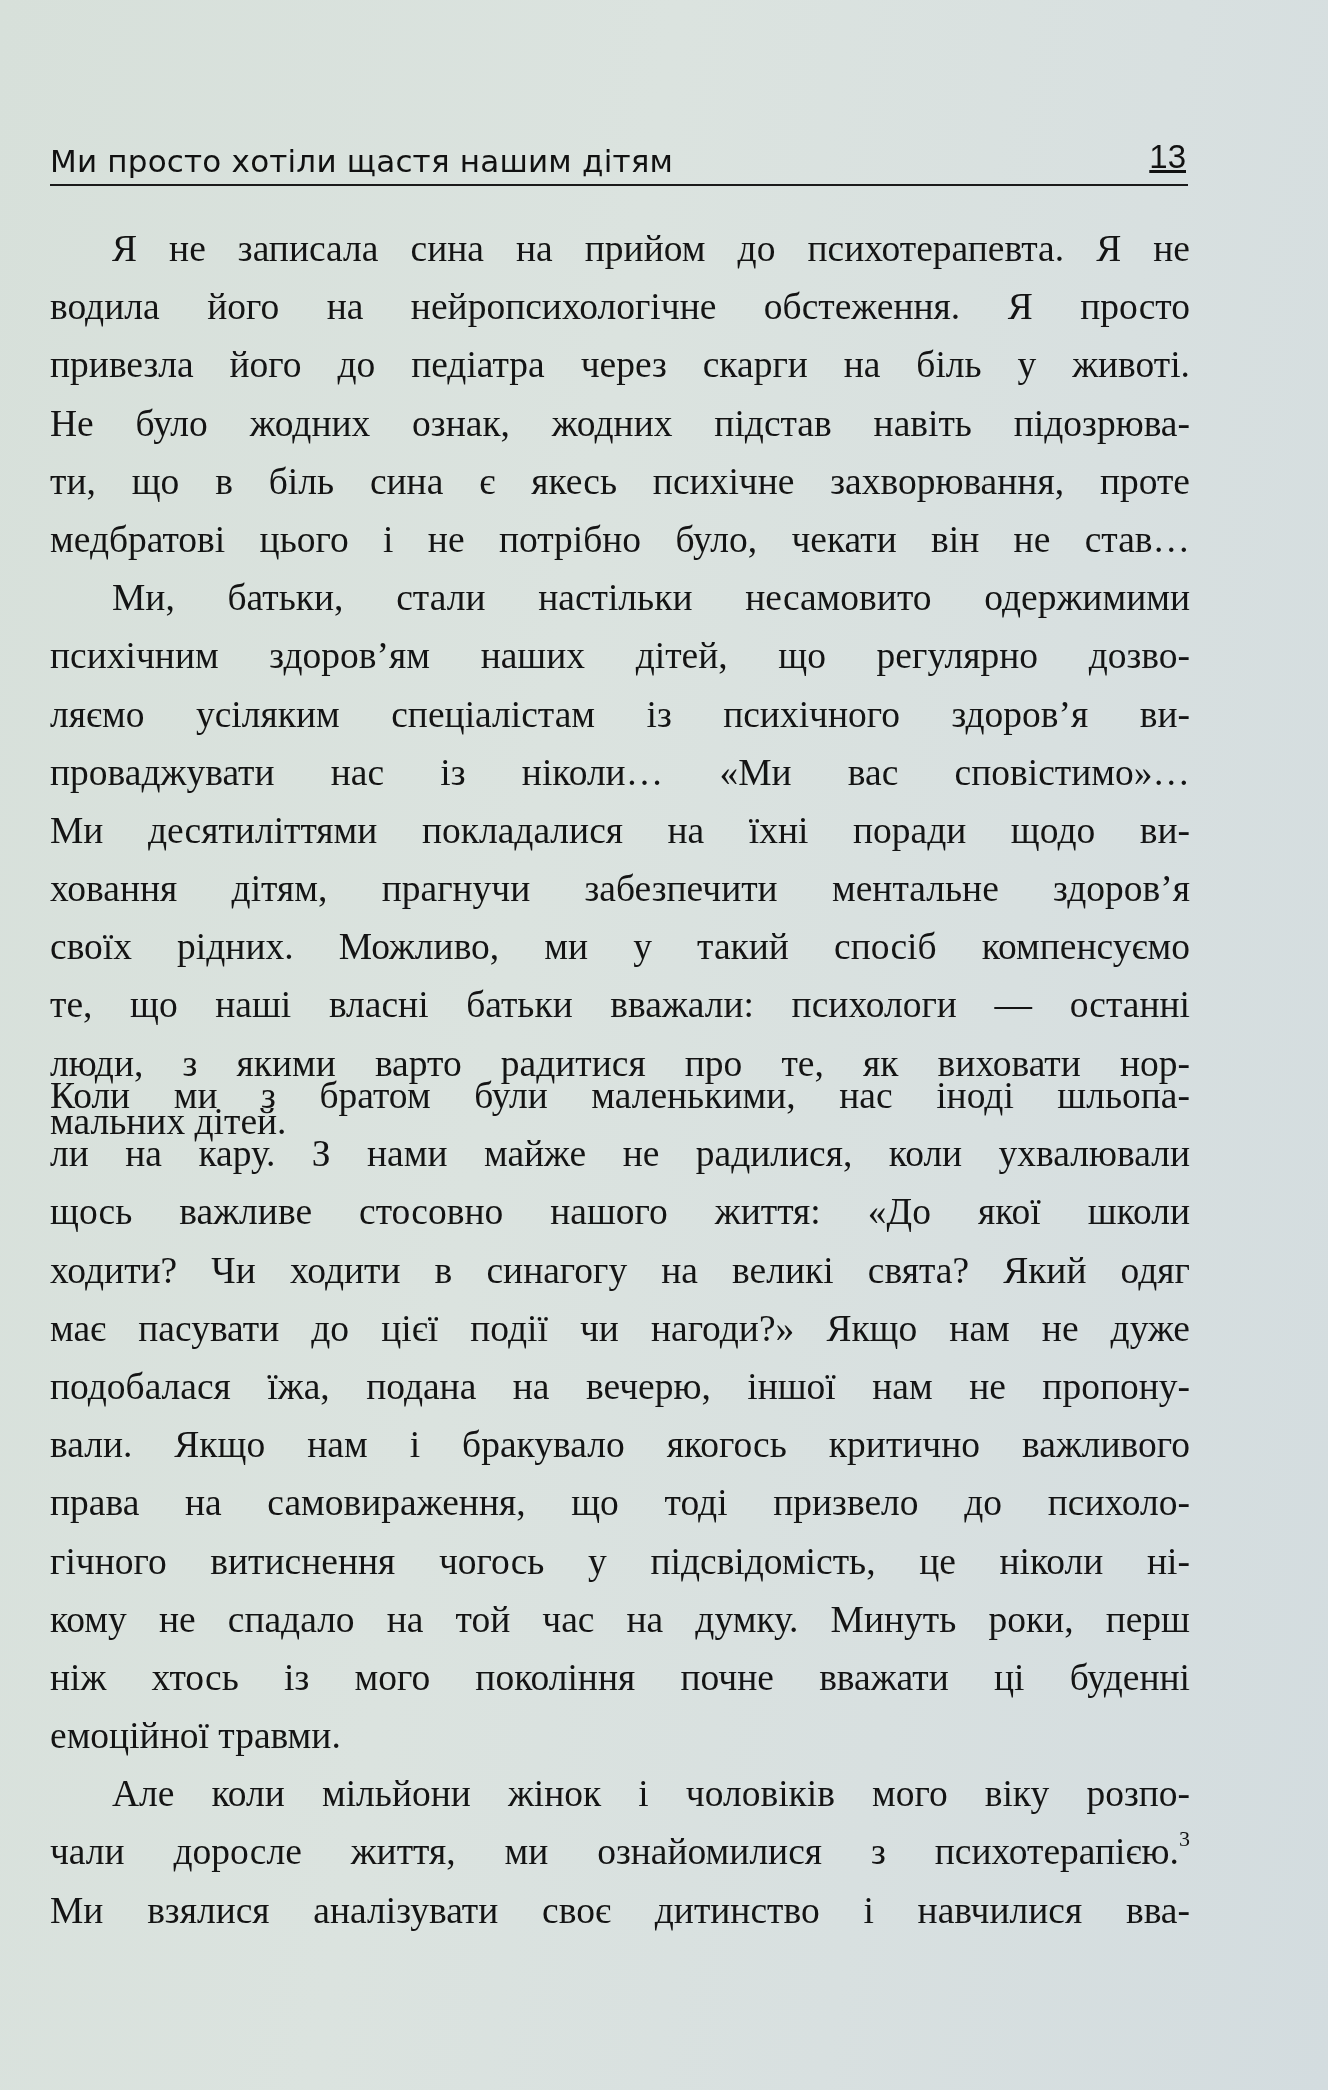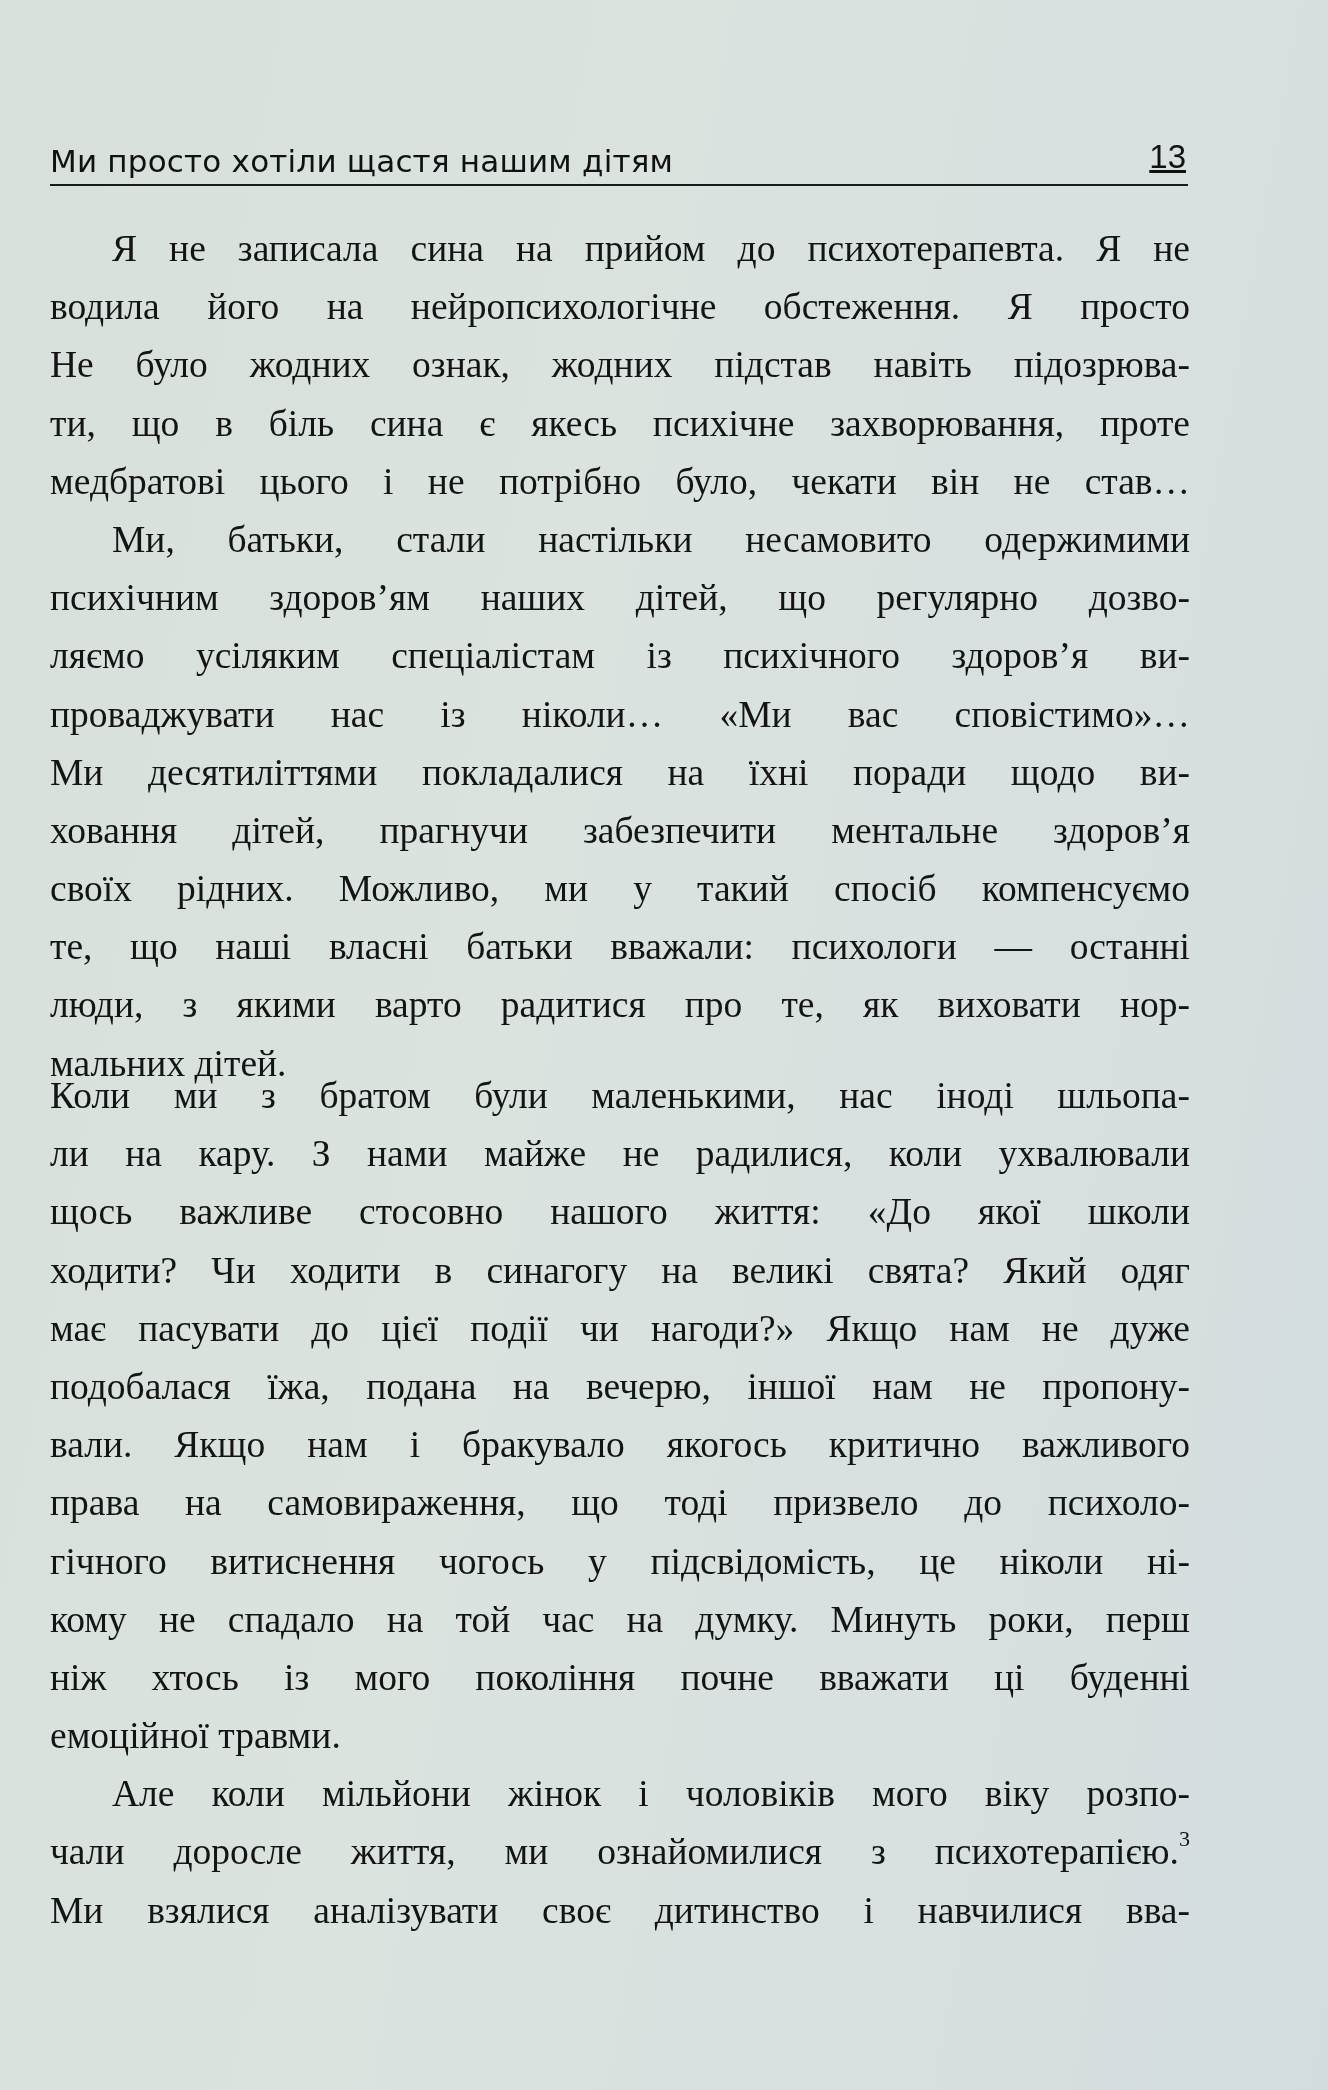--- a/index.html
+++ b/index.html
@@ -81,31 +81,32 @@
 
   <div class="running-head">
     <span class="running-title">Ми просто хотіли щастя нашим дітям</span>
     <span class="page-number">13</span>
   </div>
 
   <div class="body-text block1">
     <div class="para">
       <span class="line indent">Я не записала сина на прийом до психотерапевта. Я не</span>
       <span class="line">водила його на нейропсихологічне обстеження. Я просто</span>
+      <span class="line">привезла його до педіатра через скарги на біль у животі.</span>
       <span class="line">Не було жодних ознак, жодних підстав навіть підозрюва-</span>
       <span class="line">ти, що в біль сина є якесь психічне захворювання, проте</span>
       <span class="line">медбратові цього і не потрібно було, чекати він не став…</span>
     </div>
     <div class="para">
       <span class="line indent">Ми, батьки, стали настільки несамовито одержимими</span>
       <span class="line">психічним здоров’ям наших дітей, що регулярно дозво-</span>
       <span class="line">ляємо усіляким спеціалістам із психічного здоров’я ви-</span>
       <span class="line">проваджувати нас із ніколи… «Ми вас сповістимо»…</span>
       <span class="line">Ми десятиліттями покладалися на їхні поради щодо ви-</span>
-      <span class="line">ховання дітей, прагнучи забезпечити ментальне здоров’я</span>
+      <span class="line">ховання дітям, прагнучи забезпечити ментальне здоров’я</span>
       <span class="line">своїх рідних. Можливо, ми у такий спосіб компенсуємо</span>
       <span class="line">те, що наші власні батьки вважали: психологи — останні</span>
       <span class="line">люди, з якими варто радитися про те, як виховати нор-</span>
       <span class="line last">мальних дітей.</span>
     </div>
   </div>
 
   <div class="body-text block2">
     <div class="para">
       <span class="line">Коли ми з братом були маленькими, нас іноді шльопа-</span>

